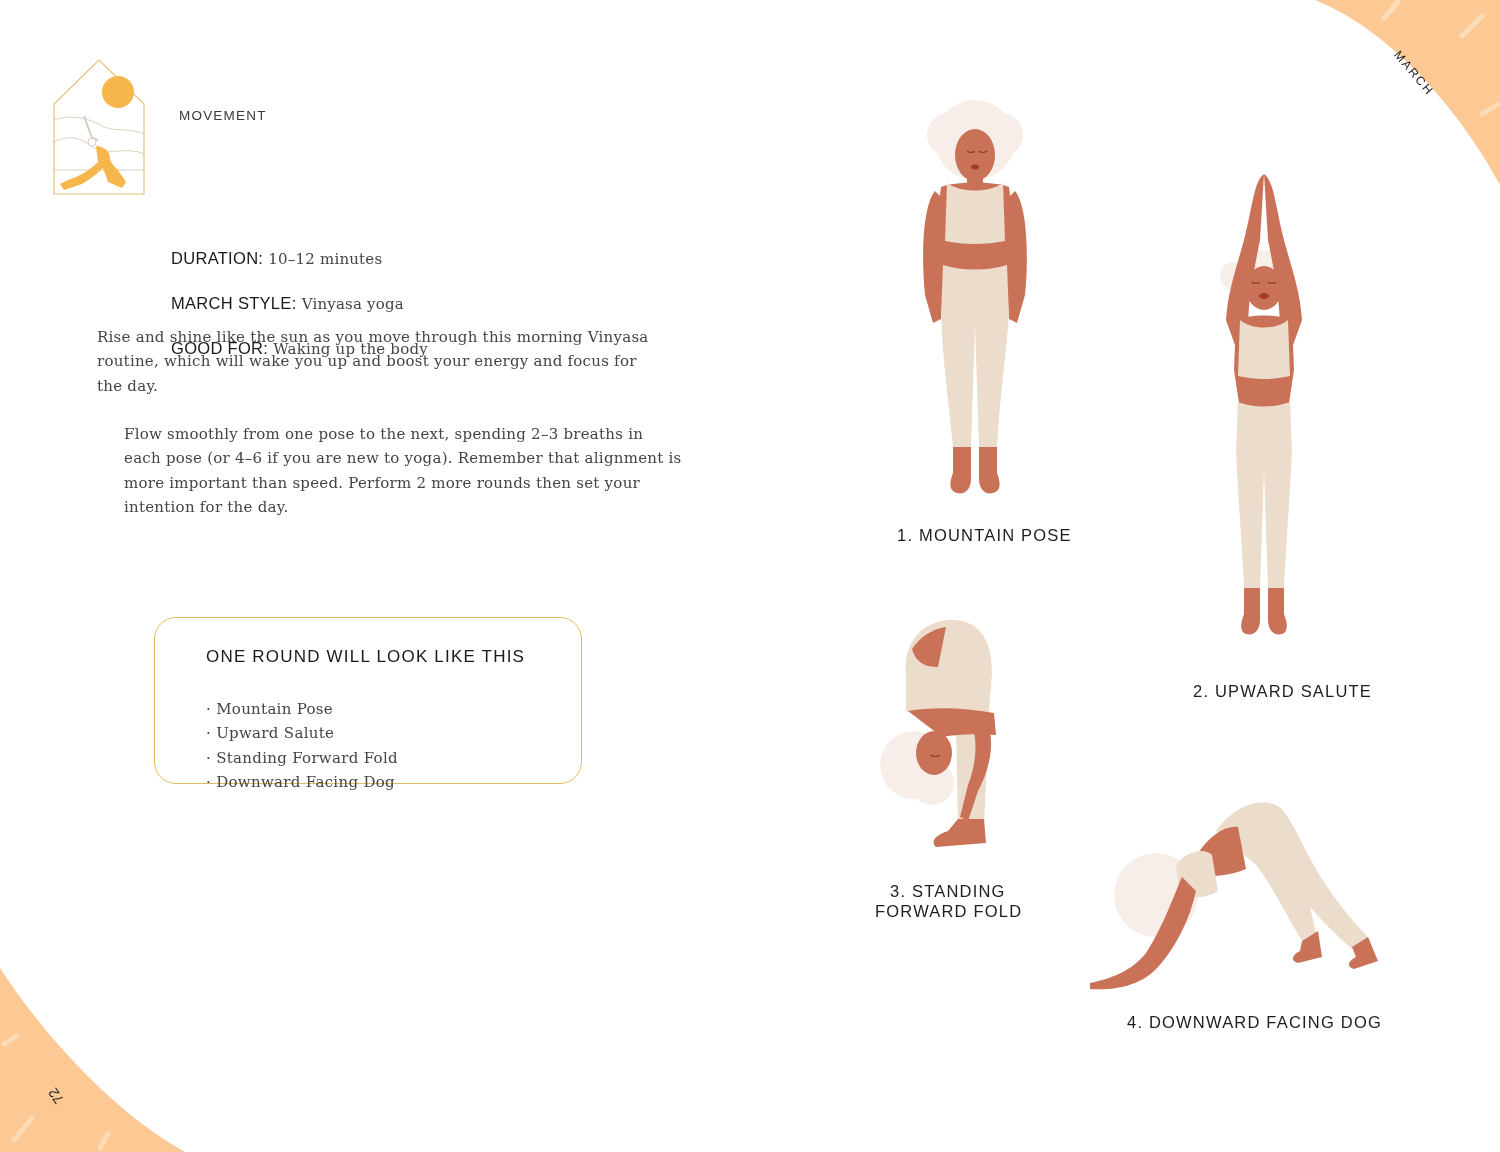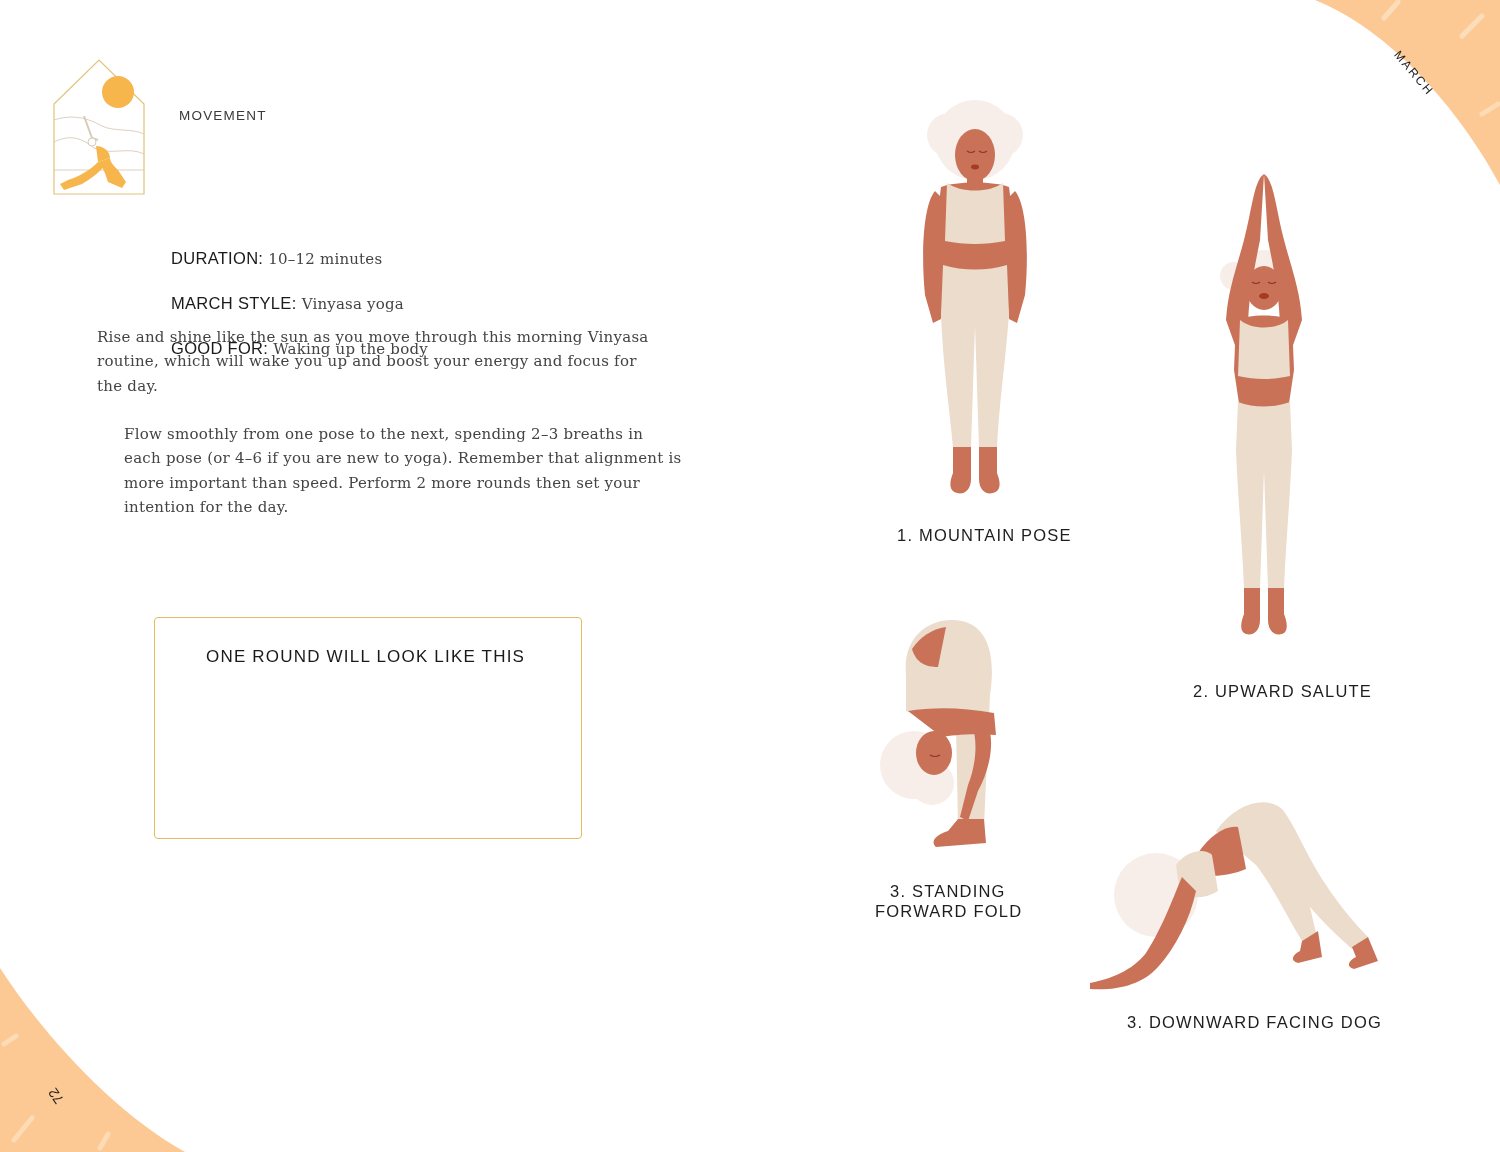--- a/index.html
+++ b/index.html
@@ -42,22 +42,22 @@
   .meta-key { font-size: 16.5px; letter-spacing: 0.3px; color: #1a1a1a; }
   .meta-val { font-size: 15px; color: #444; letter-spacing: 0.2px; }
 
   .body-text {
     position: absolute; left: 97px; width: 560px;
     font-size: 15px; line-height: 24.3px; color: #444; letter-spacing: 0.25px; margin: 0;
   }
 
   
   .round-box {
-    position: absolute; left: 154px; top: 617px; width: 428px; height: 222px;
-    border: 1.6px solid #e4bc5e; border-radius: 4px; box-sizing: border-box;
+    position: absolute; left: 154px; top: 617px; width: 428px; height: 167px;
+    border: 1.6px solid #e4bc5e; border-radius: 22px; box-sizing: border-box;
   }
   .round-box-title {
     position: absolute; left: 51px; top: 29px;
     font-size: 17px; letter-spacing: 1.2px; color: #1a1a1a;
   }
   .round-list { position: absolute; left: 51px; top: 79px; margin: 0; padding: 0; list-style: none; }
   .round-list li { font-size: 15px; line-height: 24.3px; color: #444; letter-spacing: 0.3px; white-space: nowrap; }
   .round-list li::before { content: "· "; }
 
   
@@ -116,20 +116,26 @@
     <span class="meta-key sans">GOOD FOR:</span>
     <span class="meta-val serif">Waking up the body</span>
   </div>
 </div>
 
 <p class="body-text serif" style="top:325px;">Rise and shine like the sun as you move through this morning Vinyasa routine, which will wake you up and boost your energy and focus for the day.</p>
 <p class="body-text serif" style="top:422px;margin-left:27px;">Flow smoothly from one pose to the next, spending 2–3 breaths in each pose (or 4–6 if you are new to yoga). Remember that alignment is more important than speed. Perform 2 more rounds then set your intention for the day.</p>
 
 <div class="round-box">
   <div class="round-box-title sans">ONE ROUND WILL LOOK LIKE THIS</div>
+  <ul class="round-list serif">
+    <li>Mountain Pose</li>
+    <li>Upward Salute</li>
+    <li>Standing Forward Fold</li>
+    <li>Downward Facing Dog</li>
+  </ul>
 </div>
 
 <svg class="pose-svg" style="left:905px; top:95px; width:130px; height:410px;" viewBox="0 0 130 410">
   <circle cx="70" cy="45" r="40" fill="#f7eeea"></circle>
   <circle cx="44" cy="40" r="22" fill="#f7eeea"></circle>
   <circle cx="96" cy="40" r="22" fill="#f7eeea"></circle>
   <ellipse cx="70" cy="60" rx="20" ry="26" fill="#c97258"></ellipse>
   <path d="M62 56 q4 3 8 0 M74 56 q4 3 8 0" stroke="#8a3b2a" stroke-width="1.2" fill="none"></path>
   <ellipse cx="70" cy="72" rx="4" ry="2.4" fill="#a33b25"></ellipse>
   <rect x="62" y="80" width="16" height="14" fill="#c97258"></rect>
@@ -193,13 +199,13 @@
 
   <path d="M112 58 C124 40 140 30 152 32 L160 74 C146 80 130 82 118 80 Z" fill="#c97258"></path>
 
   <path d="M90 70 C100 56 118 52 126 60 L132 96 C120 104 104 104 94 98 Z" fill="#ecdccb"></path>
 
   <path d="M96 82 C88 100 78 130 60 158 C46 176 24 184 4 188 L4 194 C30 196 56 190 72 172 C90 152 104 124 110 96 Z" fill="#c97258"></path>
 
   <path d="M216 146 L232 136 L236 162 L212 168 C204 166 206 160 214 156 Z" fill="#c97258"></path>
   <path d="M266 152 L282 142 L292 166 L268 174 C260 172 262 166 270 162 Z" fill="#c97258"></path>
 </svg>
-<div class="caption sans" style="left:1127px; top:1013px;">3. DOWNWARD FACING DOG</div>
+<div class="caption sans" style="left:1127px; top:1013px;">4. DOWNWARD FACING DOG</div>
 
 </body></html>

